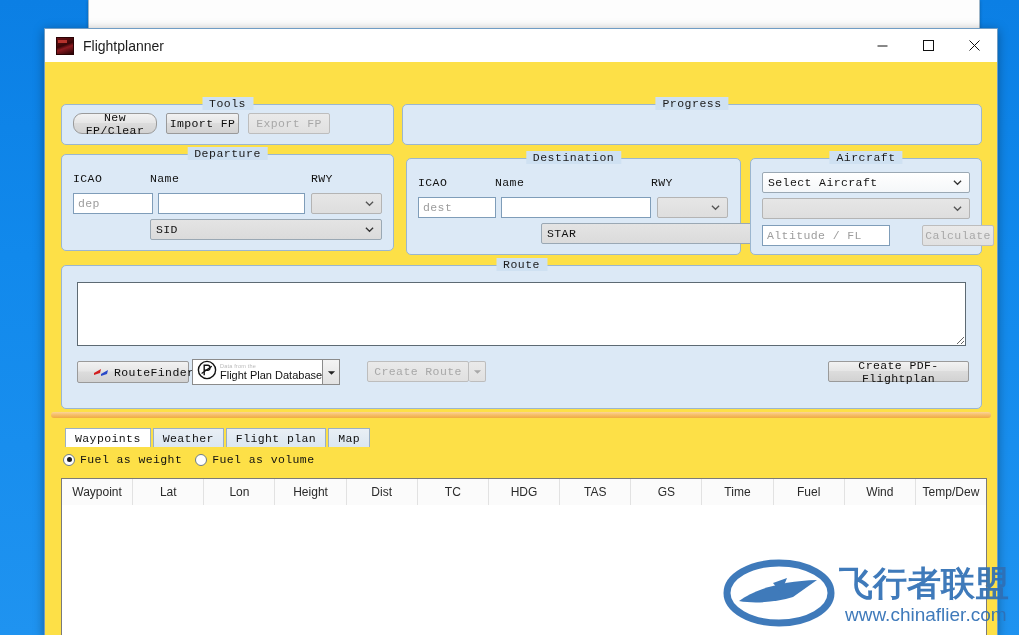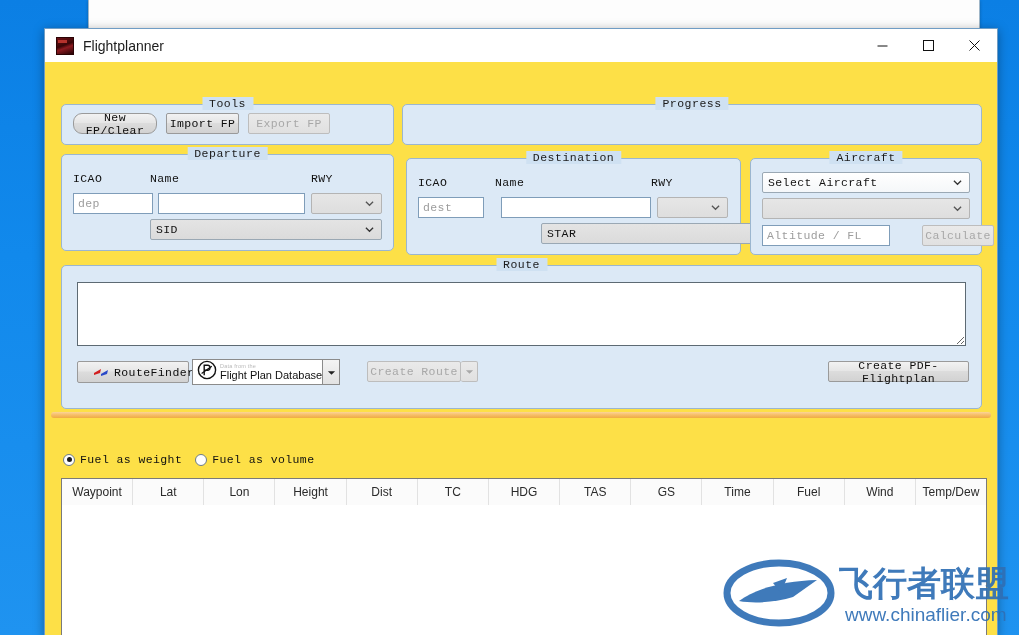--- a/index.html
+++ b/index.html
@@ -360,21 +360,21 @@
           </svg>
       </div>
     </div>
 
     <div class="group" style="left:361px; top:96px; width:333px; height:95px;">
       <div class="legend">Destination</div>
       <div class="grp-label" style="left:11px; top:17px;">ICAO</div>
       <div class="grp-label" style="left:88px; top:17px;">Name</div>
       <div class="grp-label" style="left:244px; top:17px;">RWY</div>
 
-      <input class="tinput" style="position: absolute; left: 11px; top: 38px; width: 66px;" placeholder="dest">
+      <input class="tinput" style="position: absolute; left: 11px; top: 38px; width: 78px;" placeholder="dest">
       <input class="tinput" style="position: absolute; left: 94px; top: 38px; width: 150px;" placeholder="">
       <div class="combo disabled" style="position:absolute; left:250px; top:38px; width:71px;">
         <span></span>
         <svg class="chev" viewBox="0 0 10 10">
             <path d="M1 3 L5 7 L9 3" fill="none" stroke="#555" stroke-width="1.4"></path>
           </svg>
       </div>
       <div class="combo gray" style="position:absolute; left:88px; top:64px; width:233px;margin-left:46px;">
         <span>STAR</span>
         <svg class="chev" viewBox="0 0 10 10">
@@ -431,33 +431,39 @@
           </span>
         </div>
         <div id="fpdb-drop">
           <svg width="9" height="9" viewBox="0 0 10 10">
               <path d="M1 3.5 L5 7.5 L9 3.5" fill="#222"></path>
             </svg>
         </div>
       </div>
 
       <div style="position:absolute; left:305px; top:95px; display:flex;">
-        <button class="btn disabled" style="width:94px; height:21px;">Create Route</button>
+        <button class="btn disabled" style="width:102px; height:21px;">Create Route</button>
         <div class="btn disabled" style="width:17px; height:21px; border-left:none;">
           <svg width="9" height="9" viewBox="0 0 10 10">
               <path d="M1 3.5 L5 7.5 L9 3.5" fill="#a8a8a8"></path>
             </svg>
         </div>
       </div>
 
       <button class="btn" style="position:absolute; left:766px; top:95px; width:141px; height:21px;">Create PDF-Flightplan</button>
     </div>
 
     <div id="splitter" style="background:linear-gradient(180deg,#fbd498 0%,#f7c06a 45%,#efab44 100%);"></div>
 
+    <div id="tabstrip">
+      <div class="tab active">Waypoints</div>
+      <div class="tab">Weather</div>
+      <div class="tab">Flight plan</div>
+      <div class="tab">Map</div>
+    </div>
 
     <div id="table-wrap">
       <div id="thead">
         <div class="th">Waypoint</div>
         <div class="th">Lat</div>
         <div class="th">Lon</div>
         <div class="th">Height</div>
         <div class="th">Dist</div>
         <div class="th">TC</div>
         <div class="th">HDG</div>

